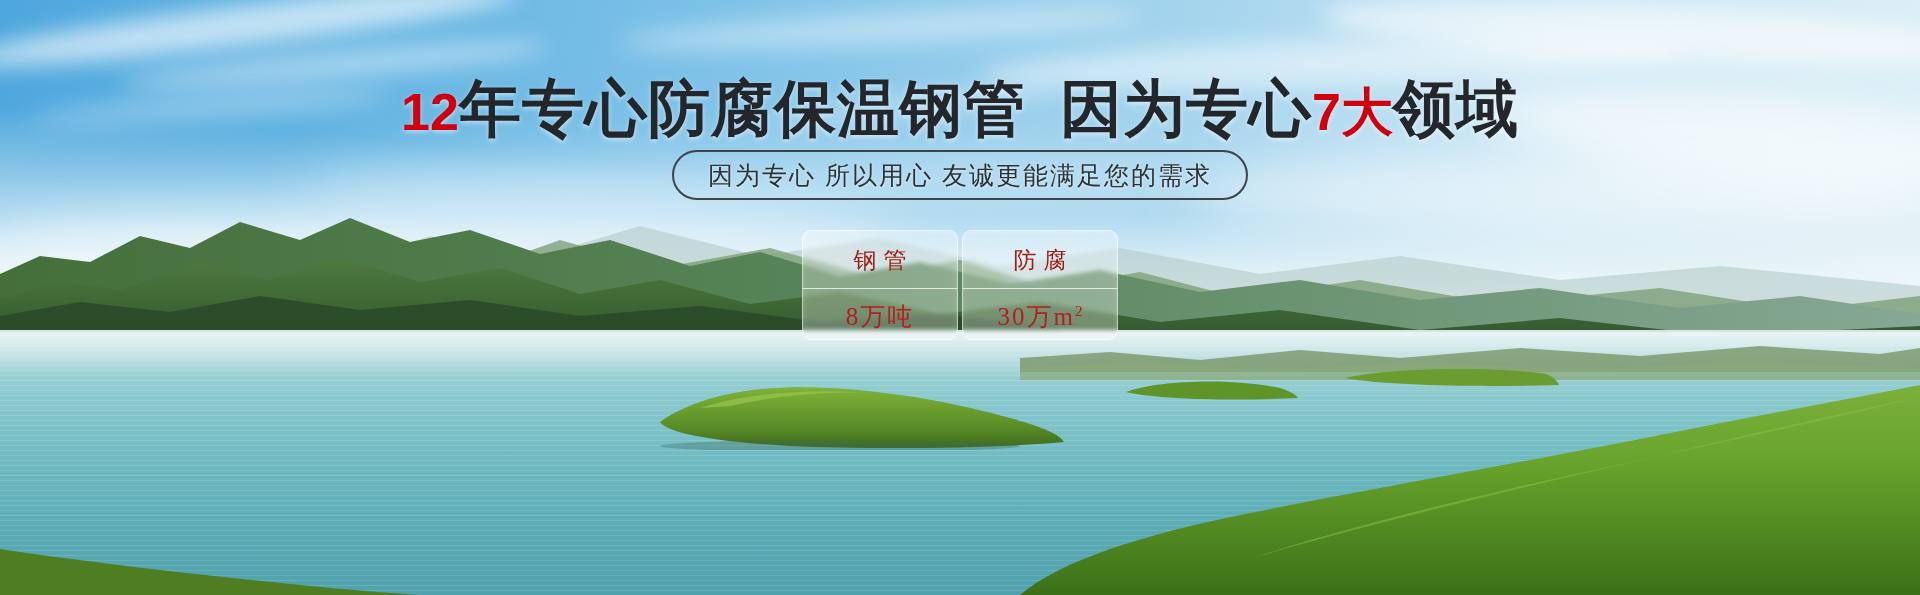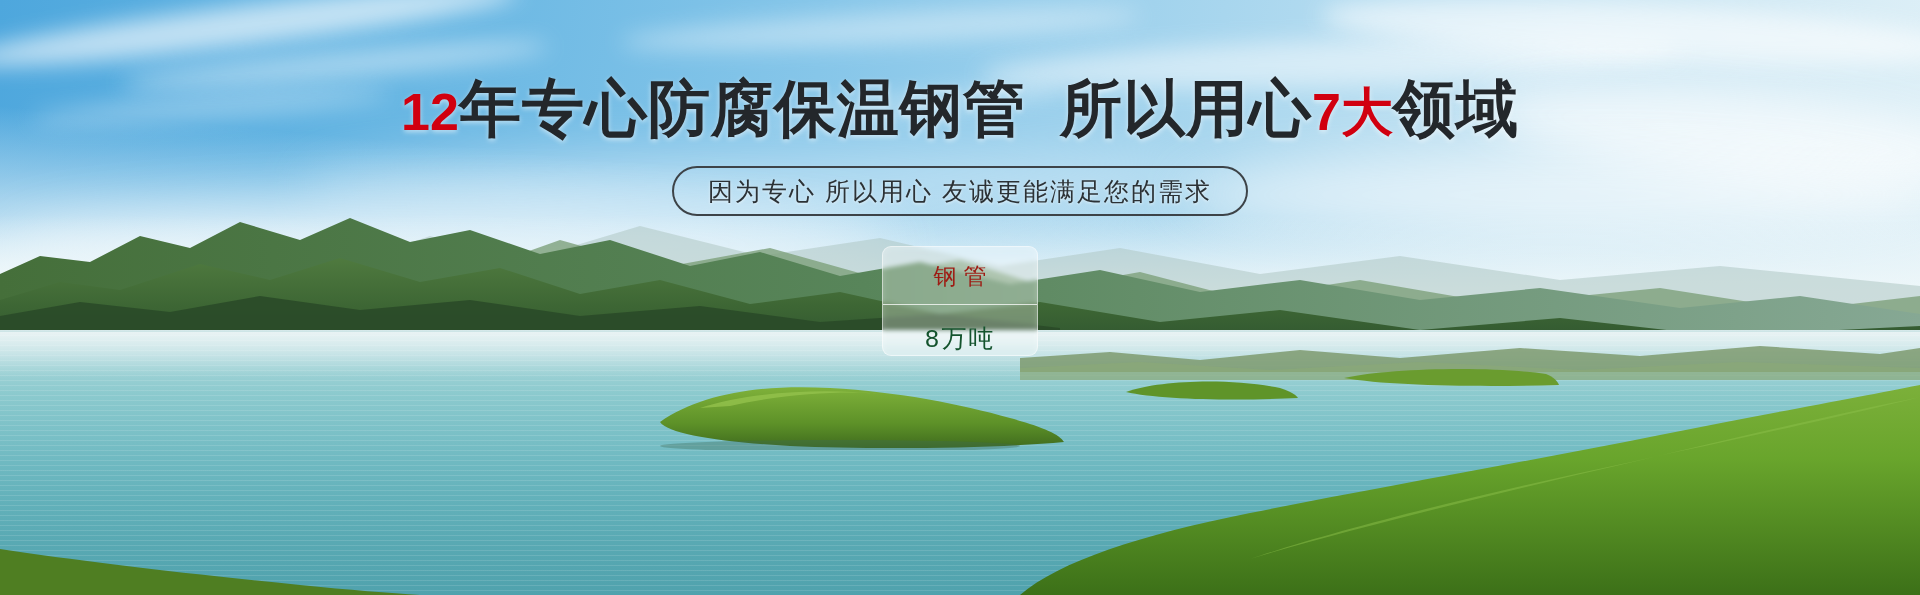--- a/index.html
+++ b/index.html
@@ -96,21 +96,21 @@
     font-weight:bold;
     letter-spacing:1px;
     white-space:nowrap;
     color:#23272b;
     text-shadow:0 2px 5px rgba(255,255,255,.55);
   }
   .headline .num { color:#d1000f; font-size:52px; letter-spacing:0; }
   .headline .gap { display:inline-block; width:34px; }
 
   .pill {
-    margin-top:26px;
+    margin-top:10px;
     display:inline-flex; align-items:center; justify-content:center;
     height:50px; padding:8px 34px;
     border:2px solid #3d4348;
     border-radius:26px;
     font-size:25px; letter-spacing:2px;
     color:#2c3236;
     white-space:nowrap;
     text-shadow:0 1px 3px rgba(255,255,255,.6);
   }
 
@@ -130,24 +130,24 @@
   }
   .card-label {
     font-size:23px; letter-spacing:7px; text-indent:7px;
     color:#9e1b13; font-weight:500;
   }
   .card-sep {
     width:100%; height:1px; margin:12px 0 0 0;
     background:rgba(255,255,255,.75);
   }
   .card-value {
-    margin-top:17px;
+    margin-top:11px;
     font-size:25px; letter-spacing:2px;
-    color:#14532d;
-    font-family:Liberation Mono, monospace;
+    color:#b91c1c;
+    font-family:Liberation Serif, serif;
   }
   .card-value sup { font-size:15px; vertical-align:super; letter-spacing:0; }
 </style>
 </head>
 <body>
 
 <div class="banner">
 
   <div class="scene">
 
@@ -249,34 +249,41 @@
     </svg>
 
     <svg class="grass-left" viewBox="0 0 420 60" preserveAspectRatio="none">
       <path d="M0,14 C80,26 180,38 300,50 C350,55 390,58 420,60 L420,60 L0,60 Z" fill="#4f7e22"></path>
     </svg>
   </div>
 
   <div class="content">
 
     <div class="headline">
-      <span class="num">12</span><span>年</span><span>专心防腐保温钢管</span><span class="gap"></span><span>所以用心</span><span class="num">7</span><span class="num">大</span><span>领域</span>
+      <span class="num">12</span><span>年</span><span>专心防腐保温钢管</span><span class="gap"></span><span>因为专心</span><span class="num">7</span><span class="num">大</span><span>领域</span>
     </div>
 
     <div class="pill">
       <span>因为专心 所以用心  友诚更能满足您的需求</span>
     </div>
 
     <div class="cards">
 
       <div class="card">
         <div class="card-label">钢管</div>
         <div class="card-sep"></div>
         <div class="card-value">
           <span>8万吨</span>
         </div>
       </div>
 
+      <div class="card">
+        <div class="card-label">防腐</div>
+        <div class="card-sep"></div>
+        <div class="card-value">
+          <span>30万m</span><sup>2</sup>
+        </div>
+      </div>
 
 
     </div>
   </div>
 </div>
 
 </body></html>

